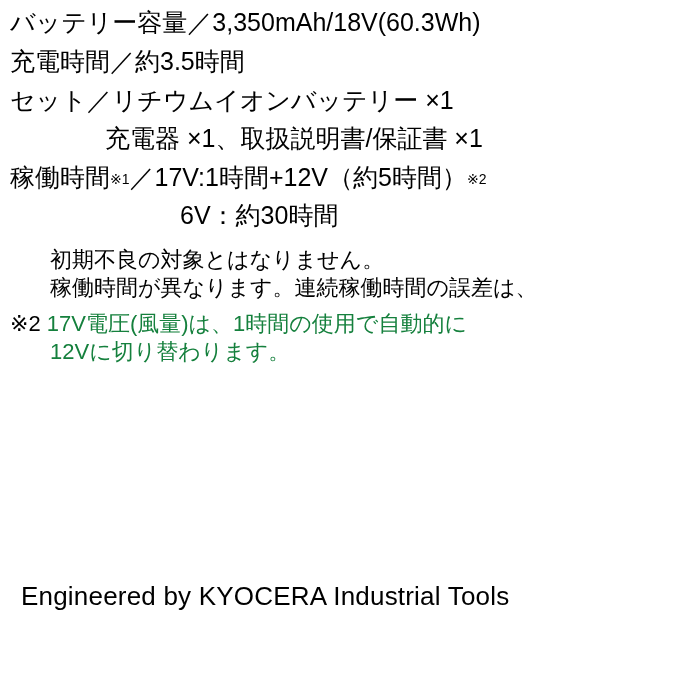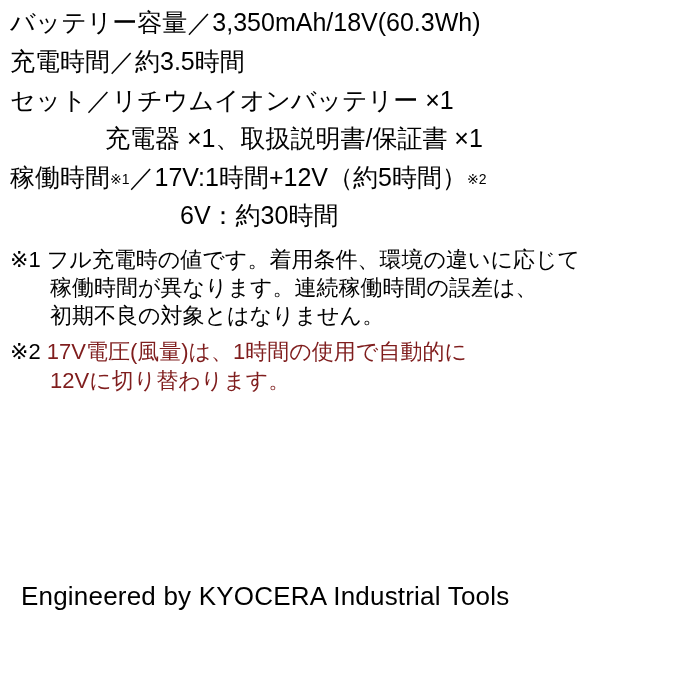--- a/index.html
+++ b/index.html
@@ -46,21 +46,21 @@
     white-space: nowrap;
     margin: 0;
   }
   .note-line .marker {
     letter-spacing: 0px;
   }
   .note-indent {
     padding-left: 40px;
   }
   .red {
-    color: #7f1d1d;
+    color: #15803d;
   }
   .note-red-block {
     margin-top: 8px;
   }
   .footer {
     position: absolute;
     left: 21px;
     bottom: 8px;
     font-size: 26px;
     letter-spacing: 0.2px;
@@ -79,23 +79,22 @@
   <p class="spec-line">バッテリー容量／3,350mAh/18V(60.3Wh)</p>
   <p class="spec-line">充電時間／約3.5時間</p>
   <p class="spec-line tight">セット／リチウムイオンバッテリー ×1</p>
   <p class="spec-line indent-1">充電器 ×1、取扱説明書/保証書 ×1</p>
 
   <p class="spec-line tight"><span>稼働時間</span><span class="sup">※1</span><span>／17V:1時間+12V（約5時間）</span><span class="sup">※2</span></p>
 
   <p class="spec-line indent-2">6V：約30時間</p>
 
   <div class="note-block">
-    <p class="note-line"><span class="marker">※1</span> <span>フル充電時の値です。着用条件、環境の違いに応じて</span></p>
+    <p class="note-line note-indent">初期不良の対象とはなりません。</p>
     <p class="note-line note-indent">稼働時間が異なります。連続稼働時間の誤差は、</p>
-    <p class="note-line note-indent">初期不良の対象とはなりません。</p>
   </div>
 
   <div class="note-block note-red-block">
     <p class="note-line"><span class="marker">※2</span> <span class="red">17V電圧(風量)は、1時間の使用で自動的に</span></p>
     <p class="note-line note-indent red">12Vに切り替わります。</p>
   </div>
 
   <div class="footer">Engineered by KYOCERA Industrial Tools</div>
 
 </div>

